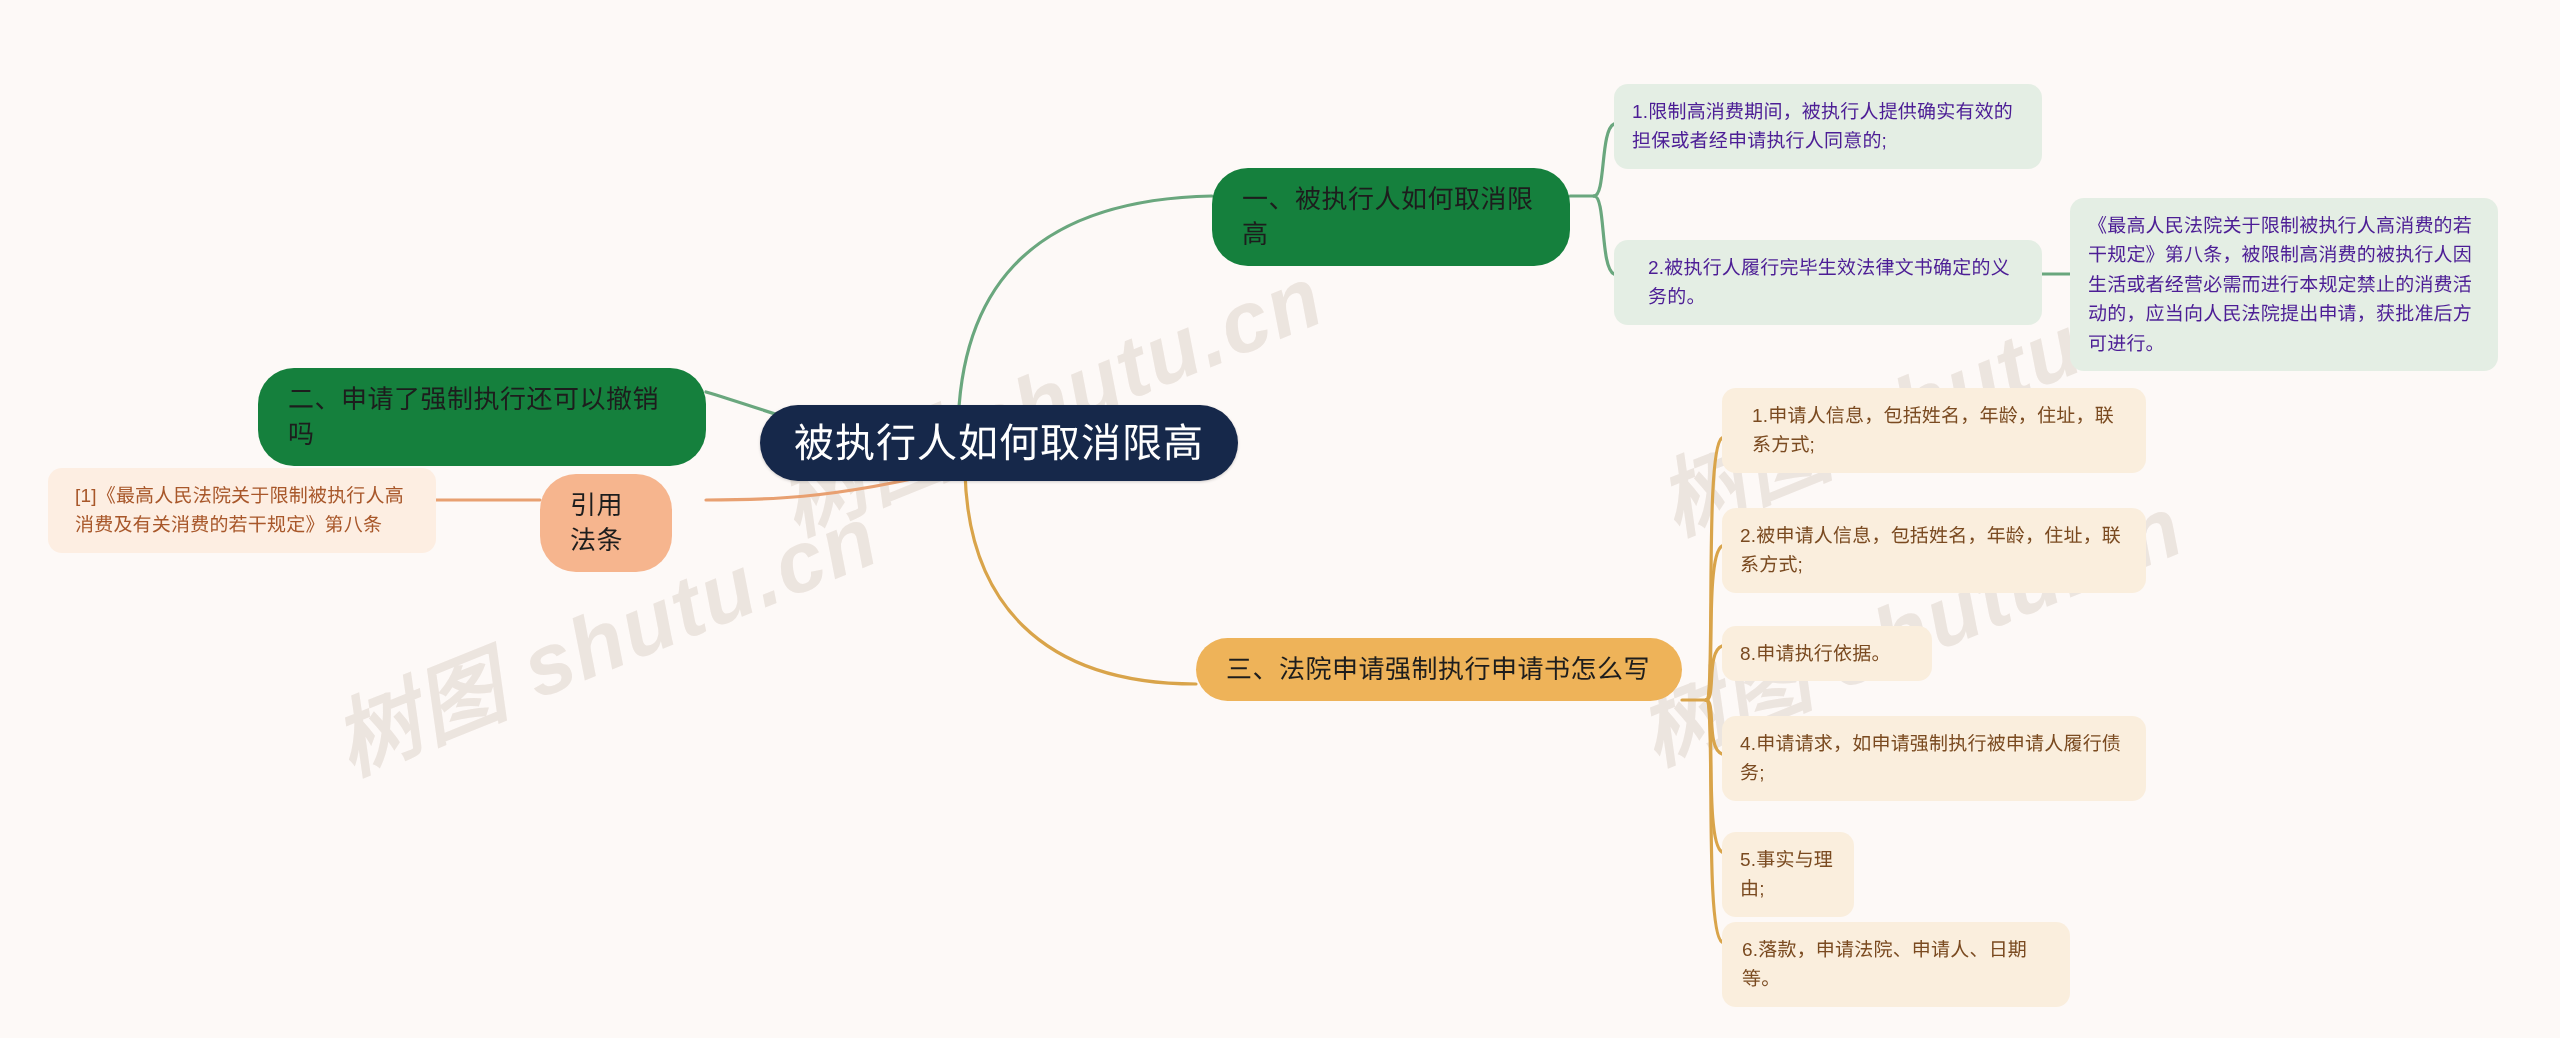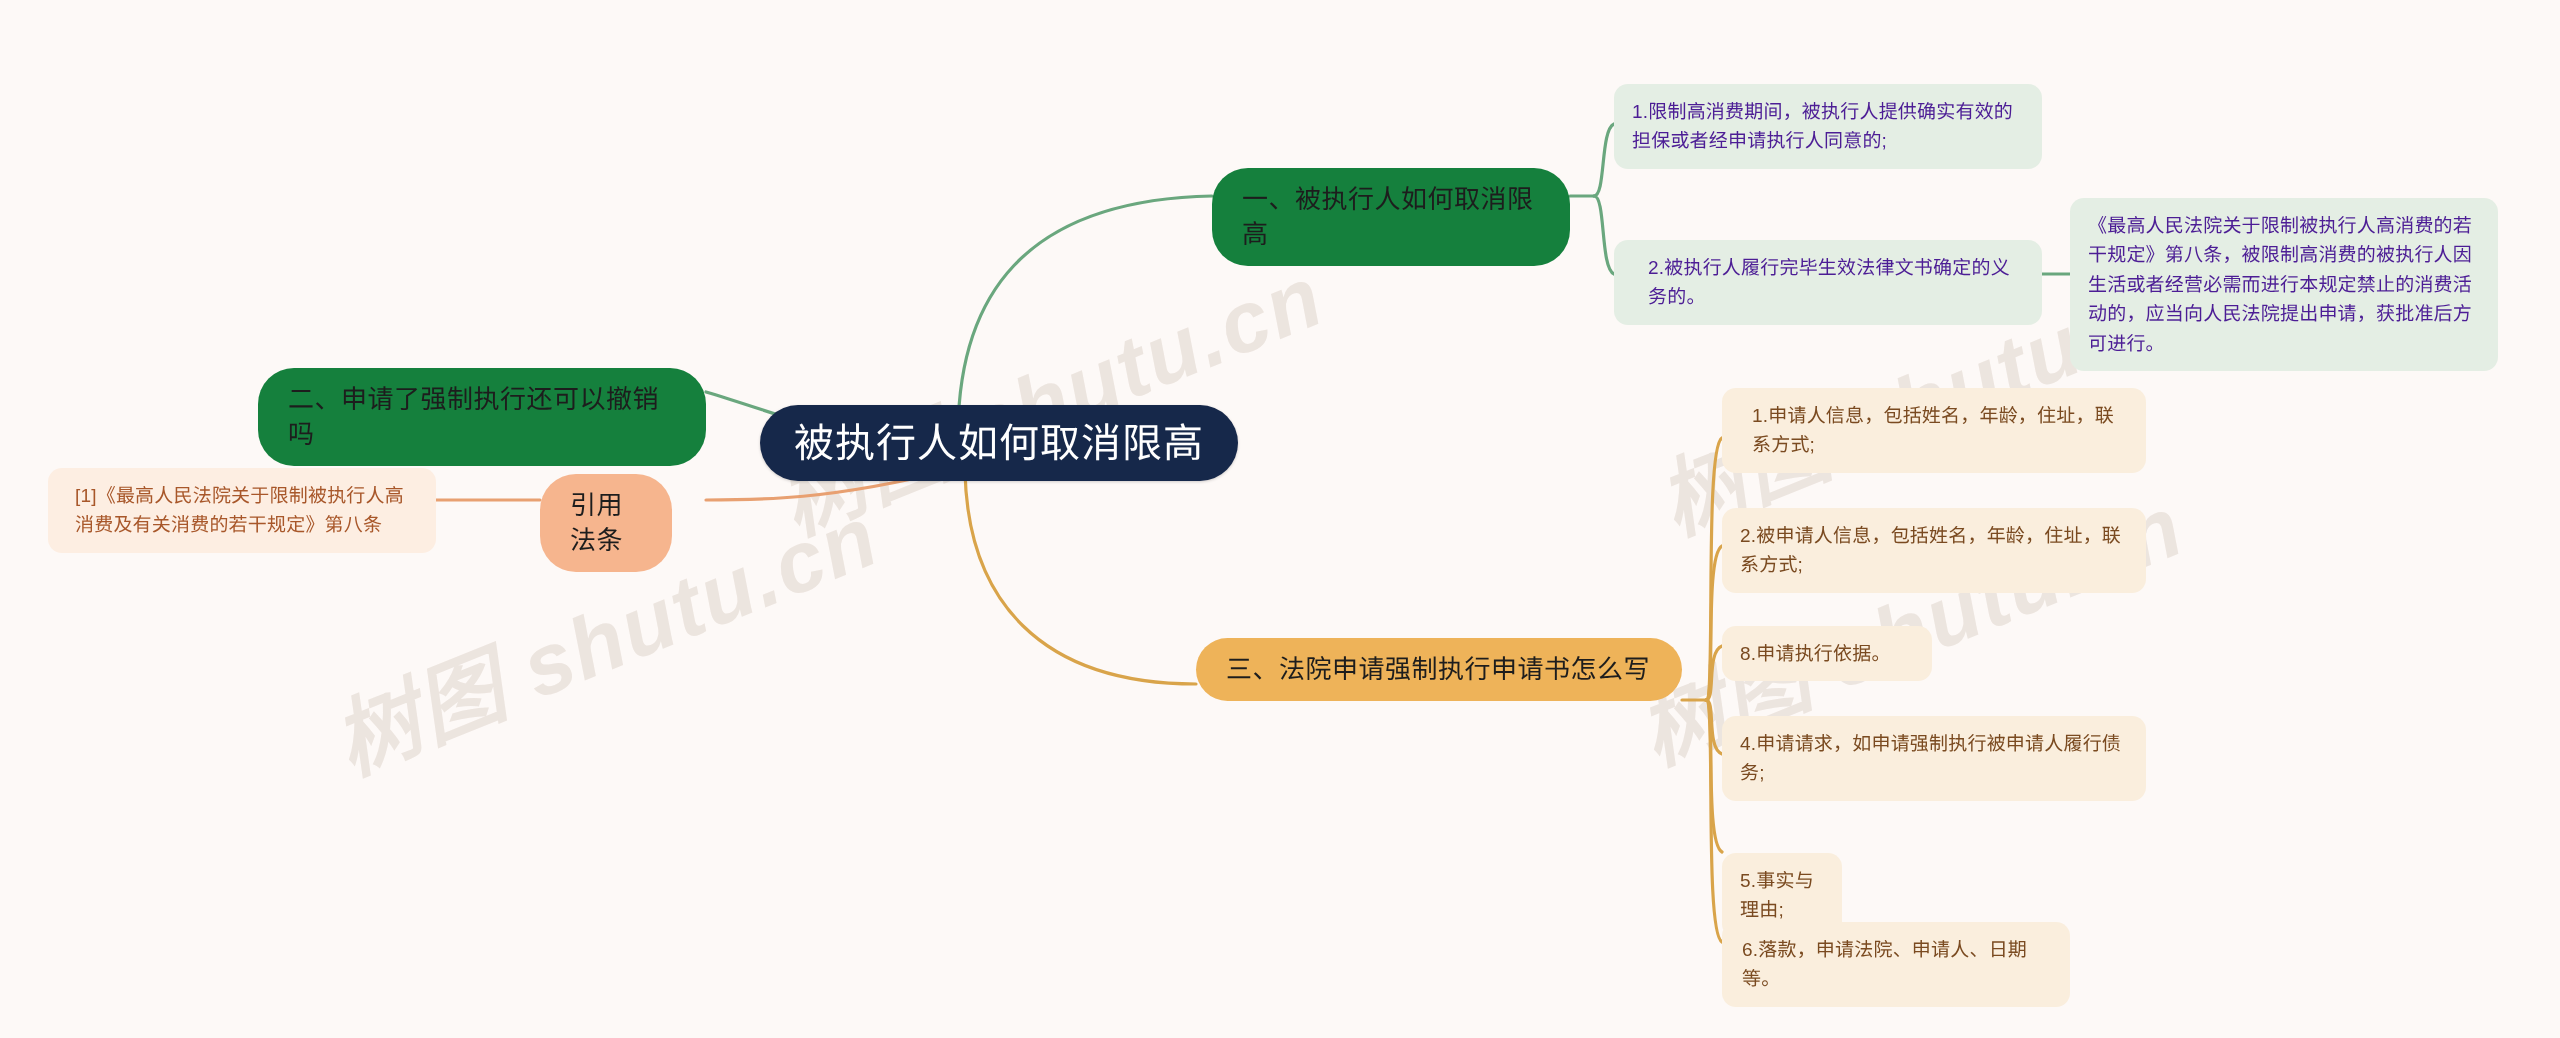--- a/index.html
+++ b/index.html
@@ -167,21 +167,21 @@
 </div>
 
 <div class="node node-leaf leaf-peach" style="left:1722px; top:626px; width:210px;">
   <span>8.申请执行依据。</span>
 </div>
 
 <div class="node node-leaf leaf-peach" style="left:1722px; top:716px; width:424px;">
   <span>4.申请请求，如申请强制执行被申请人履行债务;</span>
 </div>
 
-<div class="node node-leaf leaf-peach" style="left:1722px; top:853px; width:120px;">
+<div class="node node-leaf leaf-peach" style="left:1722px; top:832px; width:132px;">
   <span>5.事实与理由;</span>
 </div>
 
 <div class="node node-leaf leaf-peach" style="left:1722px; top:922px; width:348px;padding-left:20px;">
   <span>6.落款，申请法院、申请人、日期等。</span>
 </div>
 
 <div class="node node-branch branch-peach" style="left:540px; top:474px; width:132px; justify-content:center;">
   <span>引用法条</span>
 </div>

